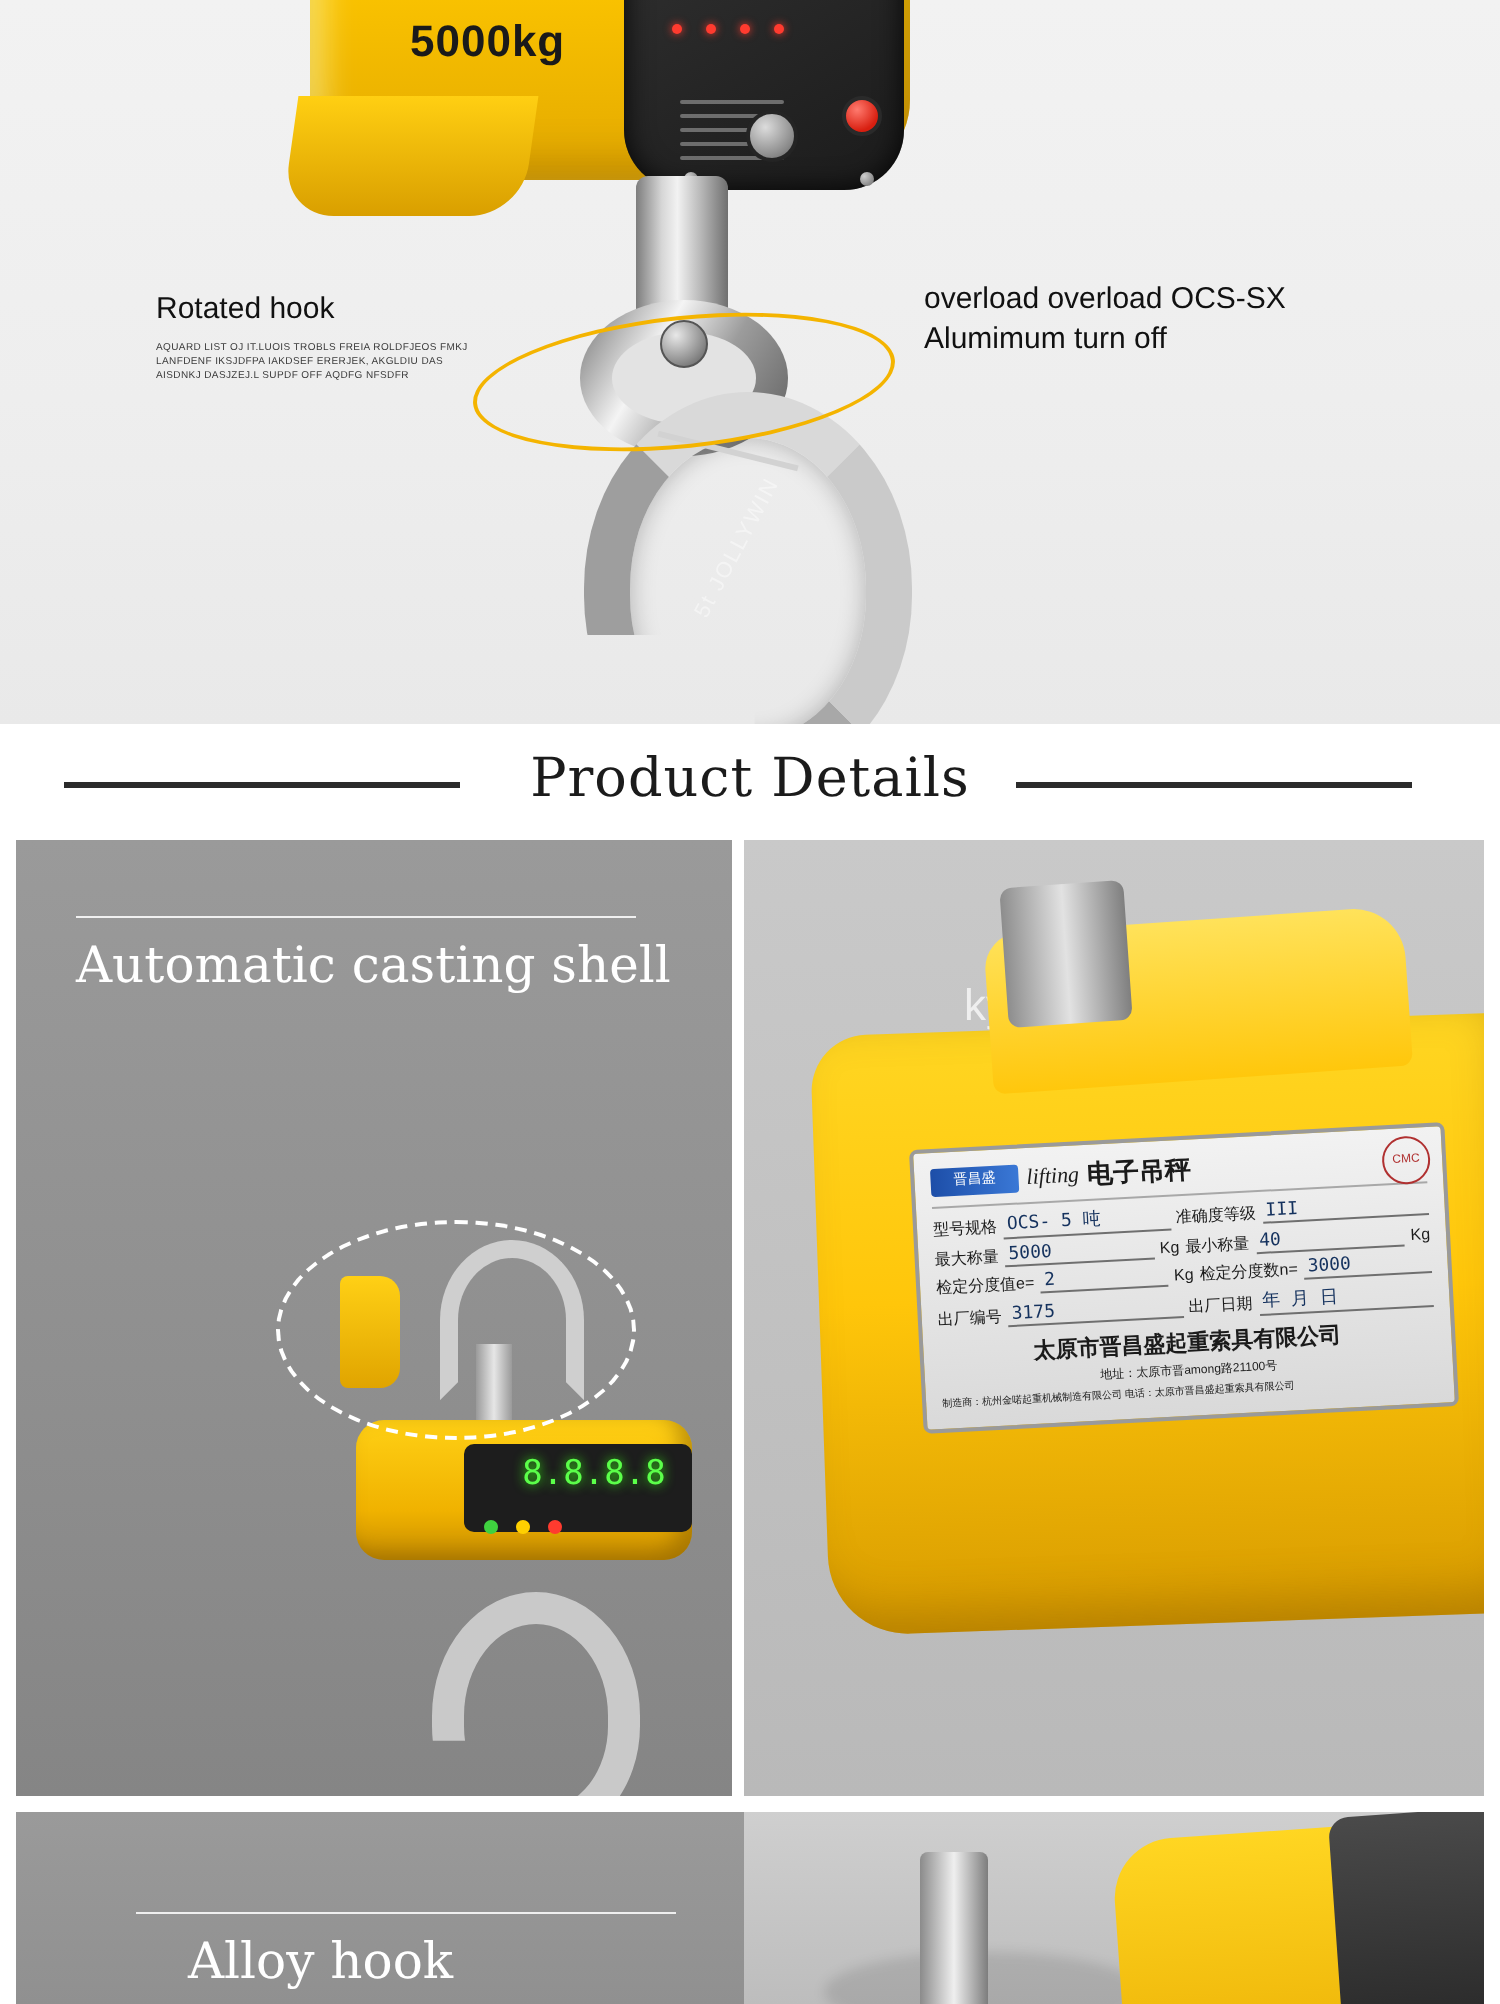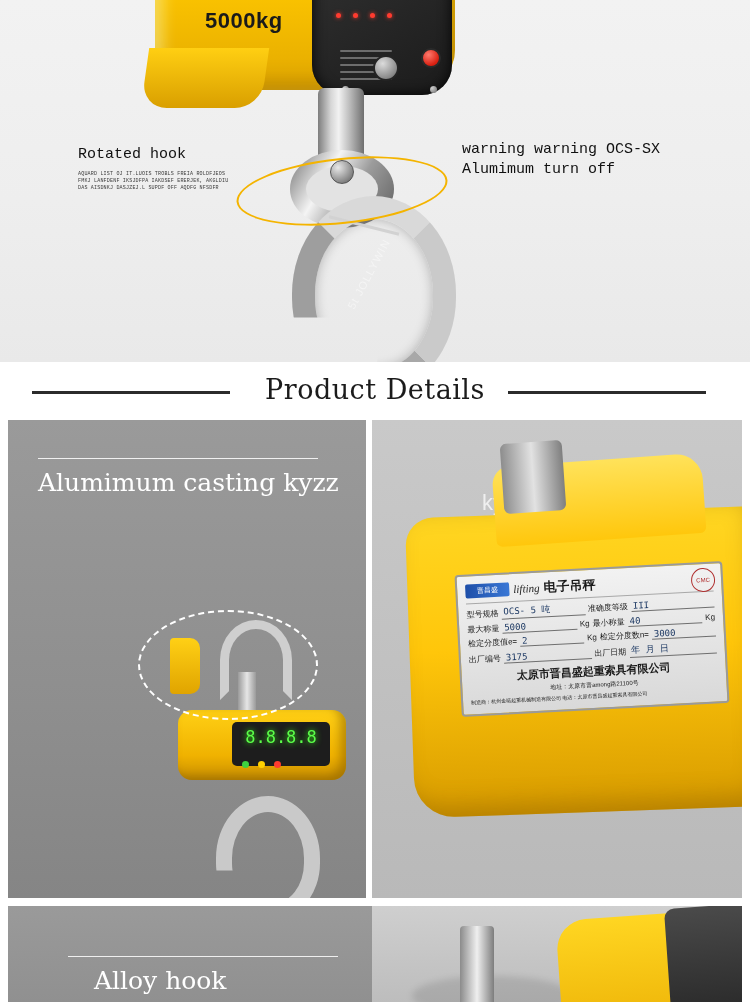--- a/index.html
+++ b/index.html
@@ -165,21 +165,21 @@
     left:330px; top:268px;
     color:rgba(255,255,255,.45);
     font-size:11px;
     transform: rotate(-62deg);
     letter-spacing:1px;
     font-family:"Liberation Sans", sans-serif;
   }
 
   .callout {
     position:absolute;
-    font-family:Liberation Mono, monospace;
+    font-family:Liberation Sans, sans-serif;
     color:#111;
   }
   .callout-left { left: 78px; top: 146px; font-size: 15px; }
   .callout-left .tiny {
     display:block;
     font-size:5px;
     line-height:7px;
     color:#3b3b3b;
     margin-top:8px;
     letter-spacing:.2px;
@@ -302,20 +302,21 @@
     background:linear-gradient(180deg,#ffd015,#f0b200 65%,#c98f00);
     border-radius:14px;
     box-shadow: inset -6px -4px 10px rgba(130,90,0,.5);
   }
   .mini-screen{
     position:absolute;
     left:74px; top:102px;
     width:98px;height:44px;
     background:#1d1d1d;
     border-radius:5px;
+    padding-left:16px;
   }
   .mini-digits{
     color:#5bff4a;
     font-family:"DejaVu Sans Mono", monospace;
     font-size:17px;
     text-align:center;
     line-height:30px;
     text-shadow:0 0 6px #39ff14;
   }
   .mini-leds{ position:absolute; left:84px; top:134px; }
@@ -519,37 +520,37 @@
   <div class="hook-watermark-text">5t JOLLYWIN</div>
 
   <div class="ellipse-highlight"></div>
 
   <div class="callout callout-left">
     <span>Rotated hook</span>
     <span class="tiny">AQUARD LIST OJ  IT.LUOIS  TROBLS FREIA ROLDFJEOS FMKJ  LANFDENF  IKSJDFPA  IAKDSEF ERERJEK, AKGLDIU DAS  AISDNKJ  DASJZEJ.L  SUPDF OFF  AQDFG NFSDFR</span>
   </div>
 
   <div class="callout callout-right">
-    <div>warning warning OCS-SX</div>
+    <div>overload overload OCS-SX</div>
     <div>Alumimum turn off</div>
   </div>
 
 </div>
 
 <div class="details-header">
   <div class="rule rule-left"></div>
   <div class="rule rule-right"></div>
   <div class="details-title">Product Details</div>
 </div>
 
 <div class="grid">
 
   <div class="cell cell-tl">
     <div class="caption-underline"></div>
-    <div class="cell-caption">Alumimum casting kyzz</div>
+    <div class="cell-caption">Automatic casting shell</div>
 
     <div class="mini-scale">
       <div class="mini-shackle"></div>
       <div class="mini-stem"></div>
       <div class="mini-body"></div>
       <div class="mini-screen">
         <div class="mini-digits">8.8.8.8</div>
       </div>
       <div class="mini-leds">
         <i style="background:#3fd13f"></i><i style="background:#ffd000"></i><i style="background:#ff3b2f"></i>

